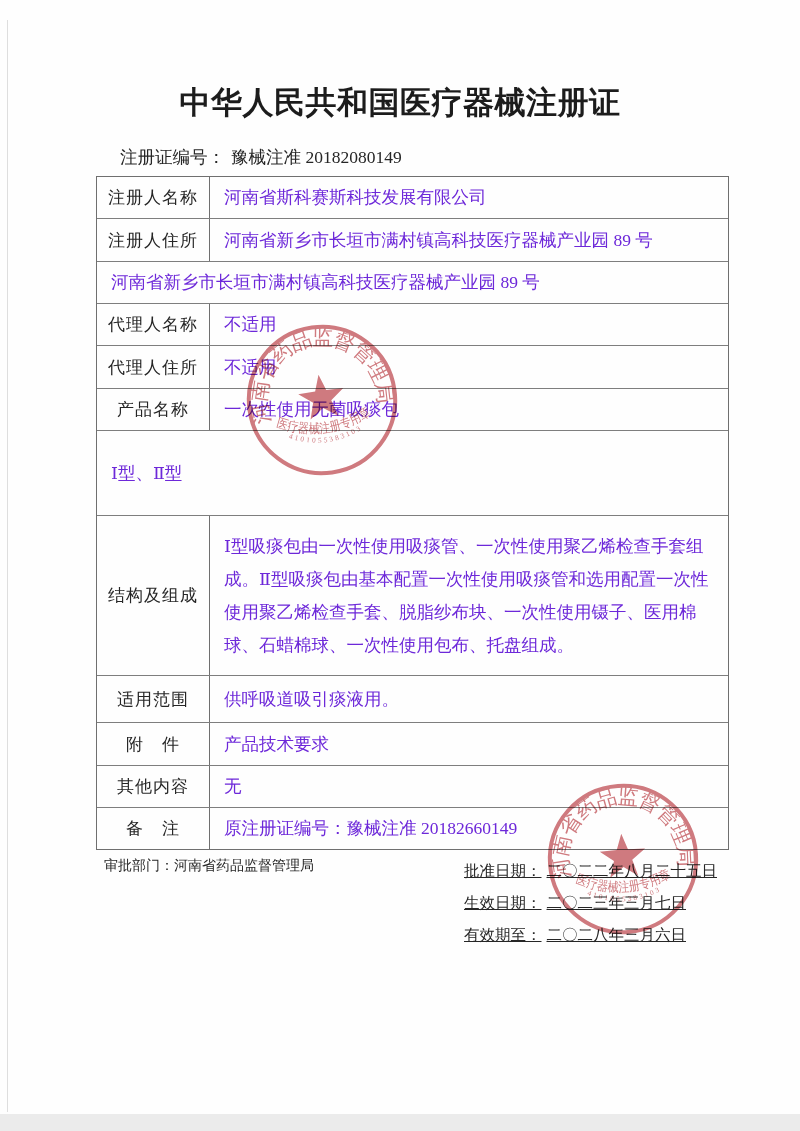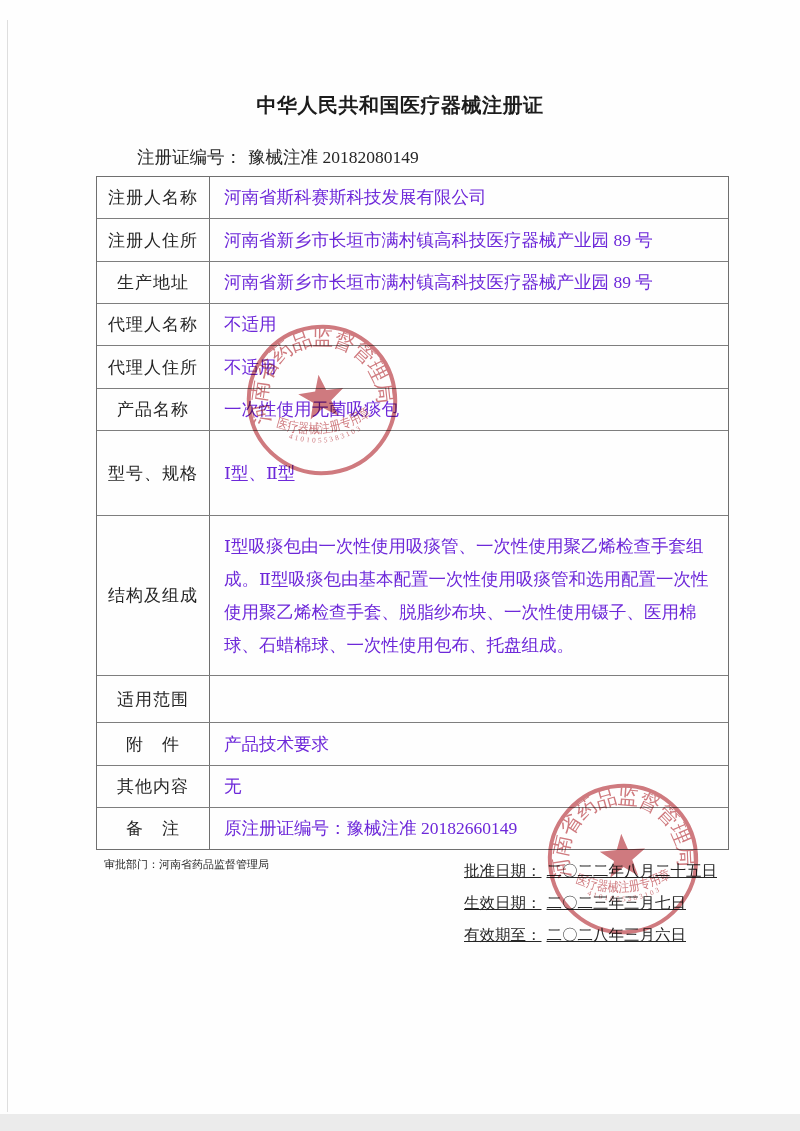--- a/index.html
+++ b/index.html
@@ -7,26 +7,26 @@
   body { font-family:"Liberation Serif","DejaVu Serif",serif; color:#2b2b2b; }
   .page {
     position:relative; width:800px; height:1131px; margin:0 auto;
     background:#fefefe; overflow:hidden;
   }
   
   .scan-line-left { position:absolute; left:7px; top:20px; width:1px; height:1092px; background:#dedede; }
   .scan-band-bottom { position:absolute; left:0; top:1114px; width:100%; height:17px; background:#ebebeb; }
 
   .title {
-    position:absolute; top:92px; left:0; width:100%;
-    text-align:center; font-size:20px; font-weight:bold; color:#1c1c1c;
+    position:absolute; top:82px; left:0; width:100%;
+    text-align:center; font-size:31px; font-weight:bold; color:#1c1c1c;
     letter-spacing:0.5px;
   }
   .regno {
-    position:absolute; left:137px; top:145px; font-size:17.5px; color:#262626;
+    position:absolute; left:120px; top:145px; font-size:17.5px; color:#262626;
   }
   .regno .lbl { margin-right:6px; }
 
   .cert-table {
     position:absolute; left:96px; top:176px; width:633px;
     border:1px solid #6f6f6f;
     font-size:17px;
   }
   .trow { display:flex; border-bottom:1px solid #7e7e7e; }
   .trow:last-child { border-bottom:none; }
@@ -45,21 +45,21 @@
   .tlabel {
     width:113px; border-right:1px solid #6f6f6f; flex:none;
     display:flex; align-items:center; justify-content:center;
     text-align:center; color:#262626; letter-spacing:1px;
   }
   .tvalue {
     flex:1; display:flex; align-items:center;
     padding:6px 16px 6px 14px; line-height:33px; font-size:17.5px; color:#6d28d9;
   }
 
-  .approval { position:absolute; left:104px; top:857px; font-size:11px; color:#262626; }
+  .approval { position:absolute; left:104px; top:857px; font-size:14px; color:#262626; }
   .dates { position:absolute; left:464px; top:855px; font-size:15.5px; color:#262626; }
   .date-line { height:32px; display:flex; align-items:center;text-decoration:underline; }
   .date-line .lbl { margin-right:5px; }
 
   .stamp {
     position:absolute; width:154px; height:154px;
     color:#c4595f; mix-blend-mode:multiply; opacity:0.8;
     pointer-events:none;
   }
   .stamp-mid { left:245px; top:323px; transform:rotate(-8deg); }
@@ -82,45 +82,44 @@
   <div class="cert-table">
     <div class="trow">
       <div class="tlabel">注册人名称</div>
       <div class="tvalue">河南省斯科赛斯科技发展有限公司</div>
     </div>
     <div class="trow">
       <div class="tlabel">注册人住所</div>
       <div class="tvalue">河南省新乡市长垣市满村镇高科技医疗器械产业园 89 号</div>
     </div>
     <div class="trow">
-      <div class="tlabel">生产地址</div>
       <div class="tvalue">河南省新乡市长垣市满村镇高科技医疗器械产业园 89 号</div>
     </div>
     <div class="trow">
       <div class="tlabel">代理人名称</div>
       <div class="tvalue">不适用</div>
     </div>
     <div class="trow">
       <div class="tlabel">代理人住所</div>
       <div class="tvalue">不适用</div>
     </div>
     <div class="trow">
       <div class="tlabel">产品名称</div>
       <div class="tvalue">一次性使用无菌吸痰包</div>
     </div>
     <div class="trow">
-      <div class="tlabel">型号、规格</div>
       <div class="tvalue">Ⅰ型、Ⅱ型</div>
     </div>
     <div class="trow">
       <div class="tlabel">结构及组成</div>
       <div class="tvalue">Ⅰ型吸痰包由一次性使用吸痰管、一次性使用聚乙烯检查手套组成。Ⅱ型吸痰包由基本配置一次性使用吸痰管和选用配置一次性使用聚乙烯检查手套、脱脂纱布块、一次性使用镊子、医用棉球、石蜡棉球、一次性使用包布、托盘组成。</div>
     </div>
     <div class="trow">
       <div class="tlabel">适用范围</div>
+      <div class="tvalue">供呼吸道吸引痰液用。</div>
     </div>
     <div class="trow">
       <div class="tlabel">附　件</div>
       <div class="tvalue">产品技术要求</div>
     </div>
     <div class="trow">
       <div class="tlabel">其他内容</div>
       <div class="tvalue">无</div>
     </div>
     <div class="trow">

